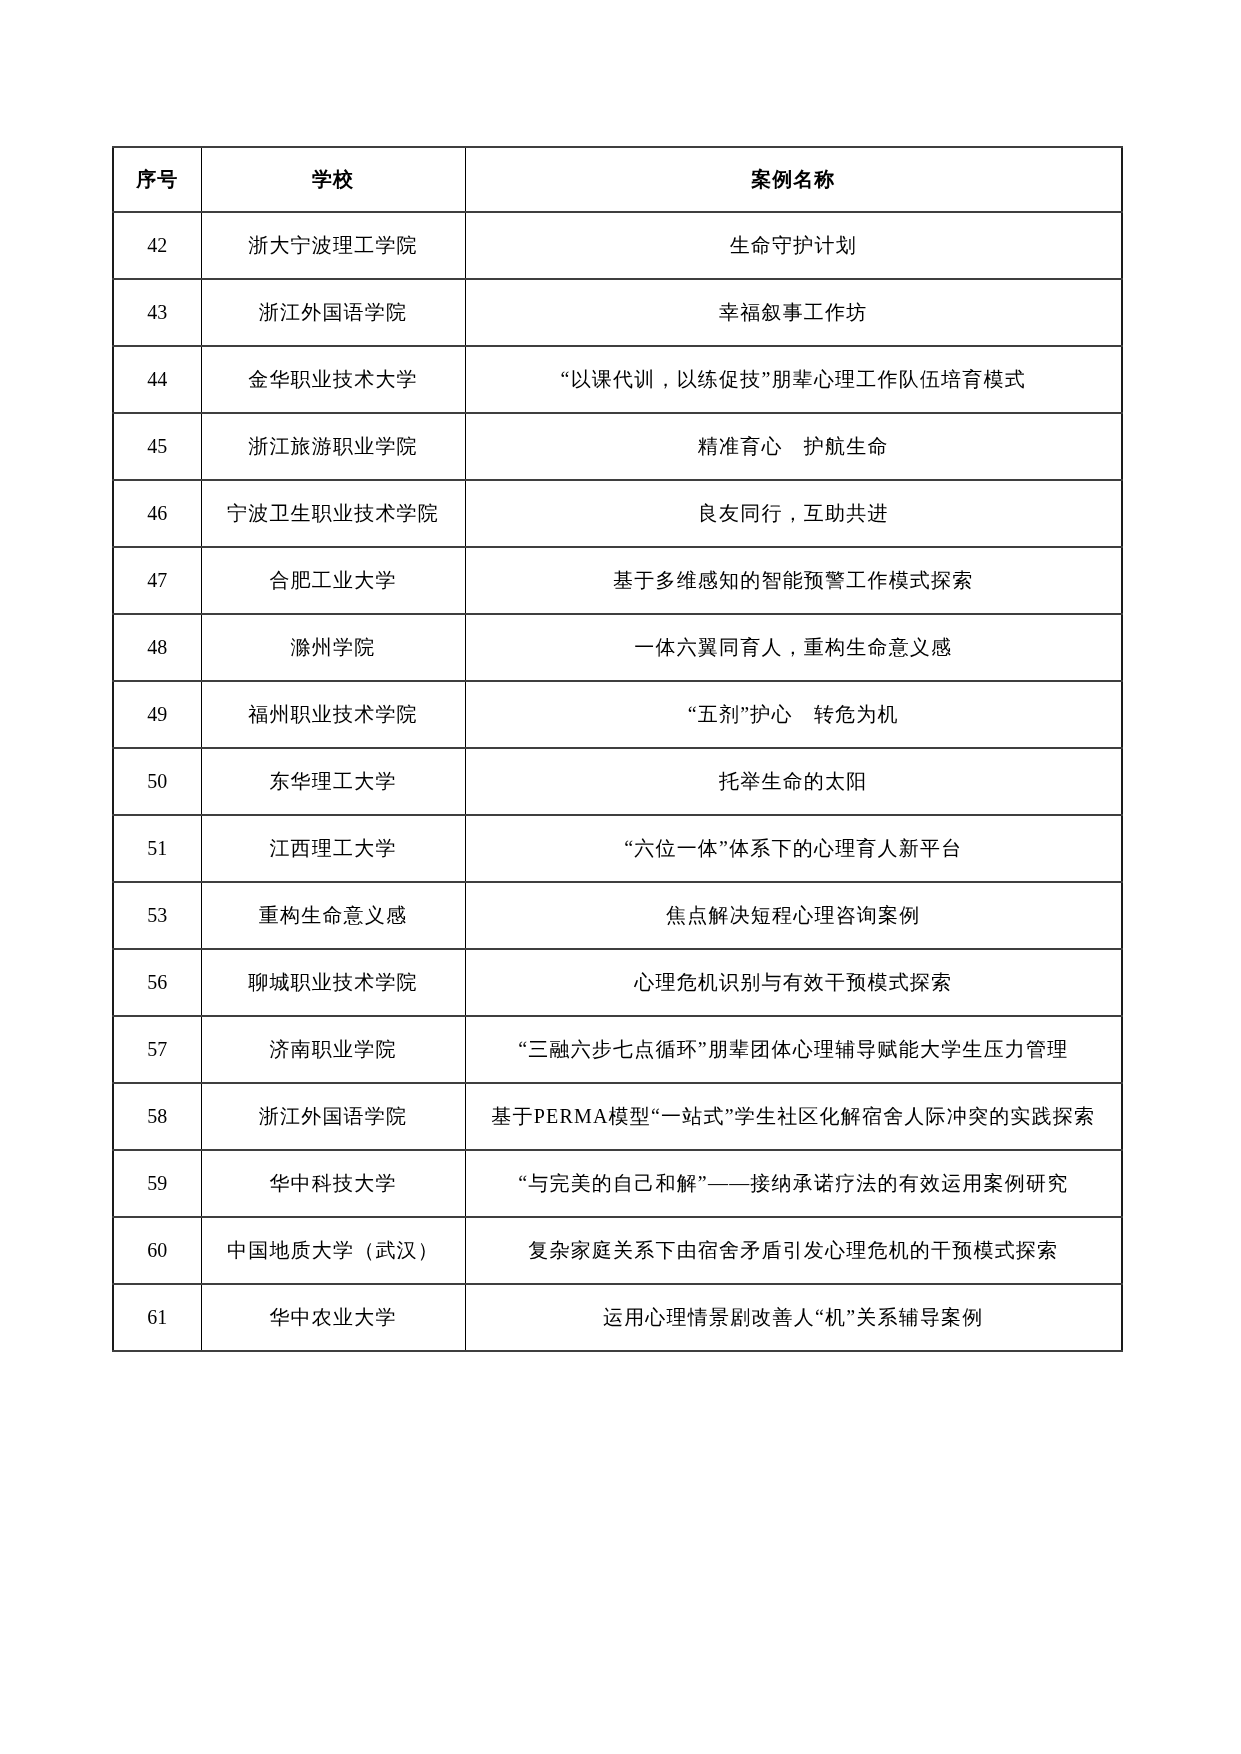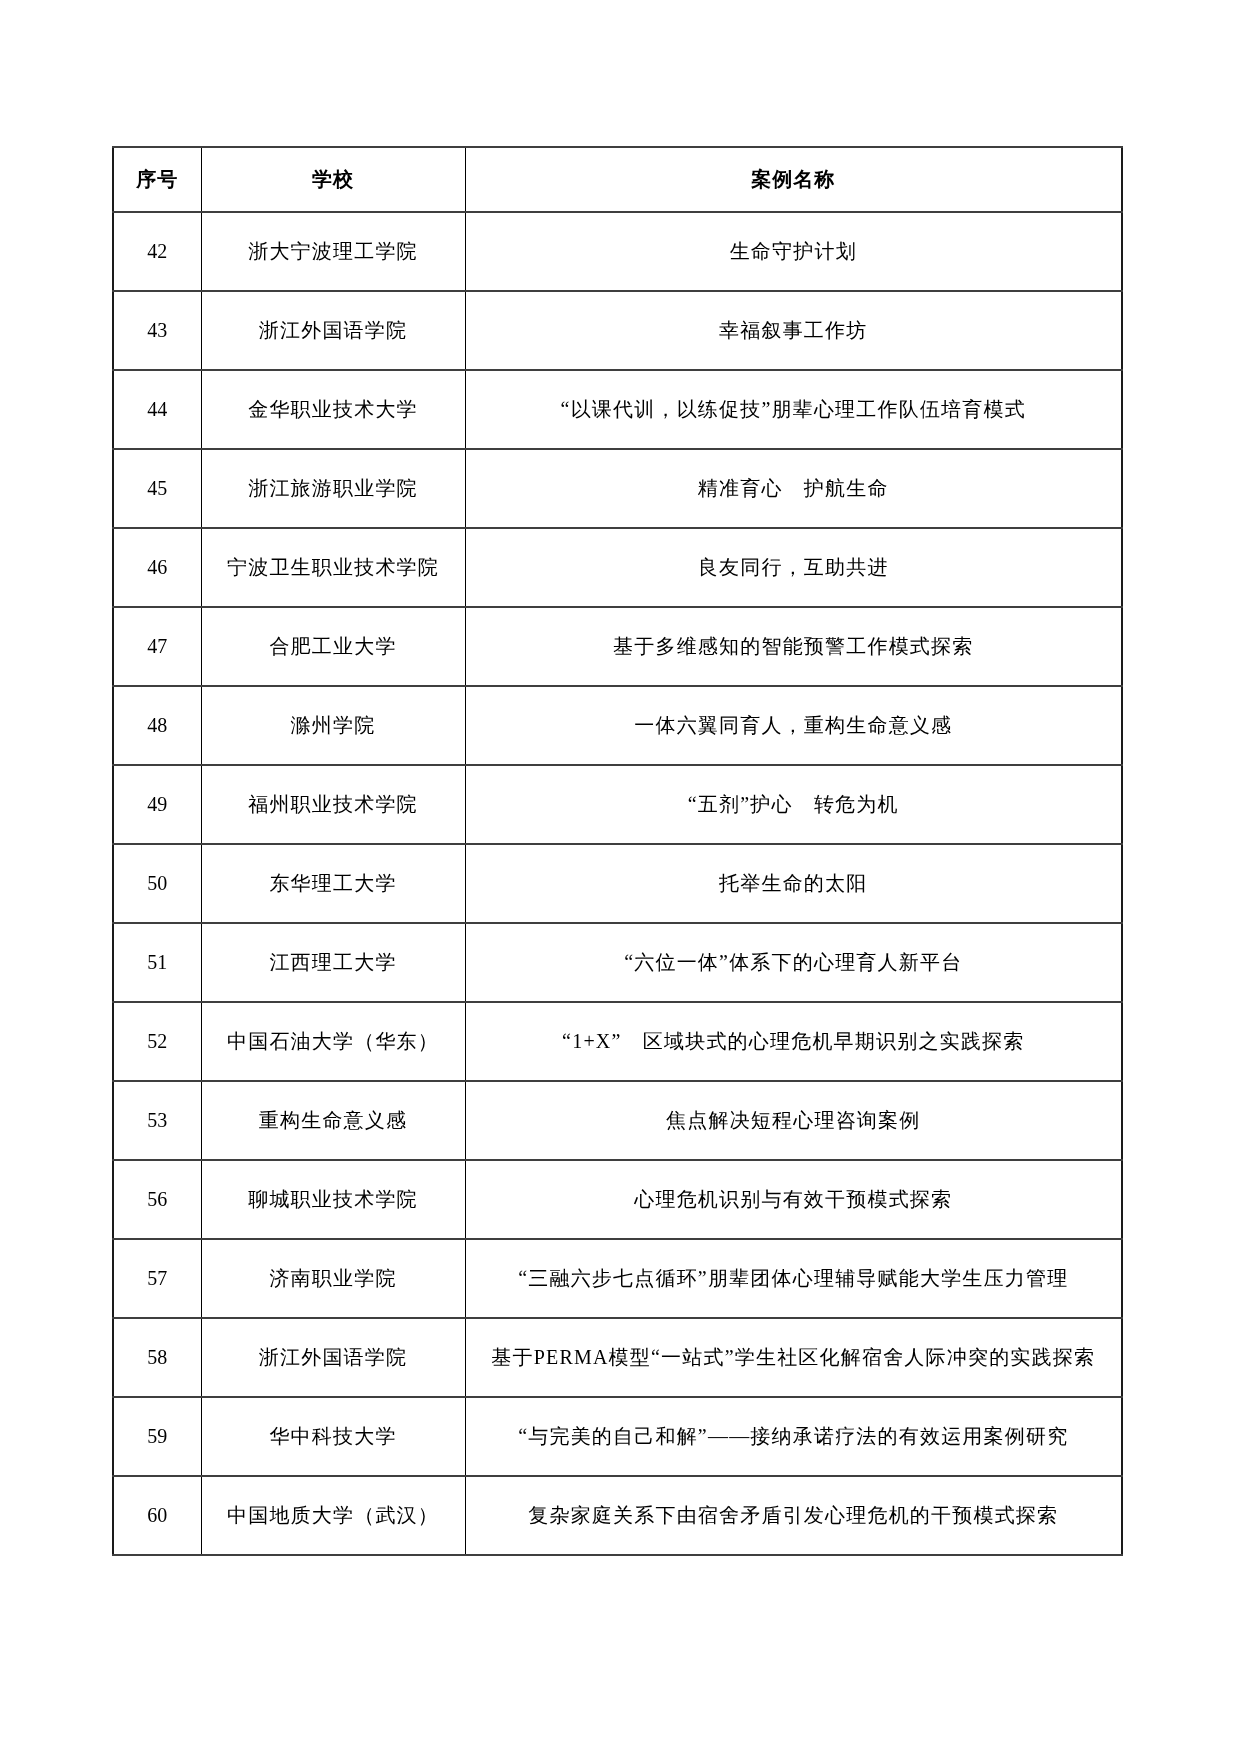--- a/index.html
+++ b/index.html
@@ -30,21 +30,21 @@
     border-bottom: 2px solid #3f3f3f;
     border-left: 1px solid #000000;
     border-right: 1px solid #000000;
     text-align: center;
     vertical-align: middle;
     padding: 0 6px;
     overflow: hidden;
     white-space: nowrap;
   }
   table.doc-table thead tr { height: 65px; }
-  table.doc-table tbody tr { height: 79px; }
+  table.doc-table tbody tr { height: 67px; }
   table.doc-table th {
     font-size: 20px;
     font-weight: bold;
     letter-spacing: 1px;
   }
   table.doc-table td {
     font-size: 20px;
     font-weight: normal;
     letter-spacing: 1.2px;
   }
@@ -116,25 +116,20 @@
         <td class="serial-cell">50</td>
         <td class="school-cell">东华理工大学</td>
         <td class="case-name-cell">托举生命的太阳</td>
       </tr>
       <tr>
         <td class="serial-cell">51</td>
         <td class="school-cell">江西理工大学</td>
         <td class="case-name-cell">“六位一体”体系下的心理育人新平台</td>
       </tr>
       <tr>
-        <td class="serial-cell">52</td>
-        <td class="school-cell">中国石油大学（华东）</td>
-        <td class="case-name-cell">“1+X”　区域块式的心理危机早期识别之实践探索</td>
-      </tr>
-      <tr>
         <td class="serial-cell">53</td>
         <td class="school-cell">重构生命意义感</td>
         <td class="case-name-cell">焦点解决短程心理咨询案例</td>
       </tr>
       <tr>
         <td class="serial-cell">56</td>
         <td class="school-cell">聊城职业技术学院</td>
         <td class="case-name-cell">心理危机识别与有效干预模式探索</td>
       </tr>
       <tr>
@@ -150,14 +145,19 @@
       <tr>
         <td class="serial-cell">59</td>
         <td class="school-cell">华中科技大学</td>
         <td class="case-name-cell">“与完美的自己和解”——接纳承诺疗法的有效运用案例研究</td>
       </tr>
       <tr>
         <td class="serial-cell">60</td>
         <td class="school-cell">中国地质大学（武汉）</td>
         <td class="case-name-cell">复杂家庭关系下由宿舍矛盾引发心理危机的干预模式探索</td>
       </tr>
+      <tr>
+        <td class="serial-cell">61</td>
+        <td class="school-cell">华中农业大学</td>
+        <td class="case-name-cell">运用心理情景剧改善人“机”关系辅导案例</td>
+      </tr>
     </tbody>
 </table>
 
 </body></html>

